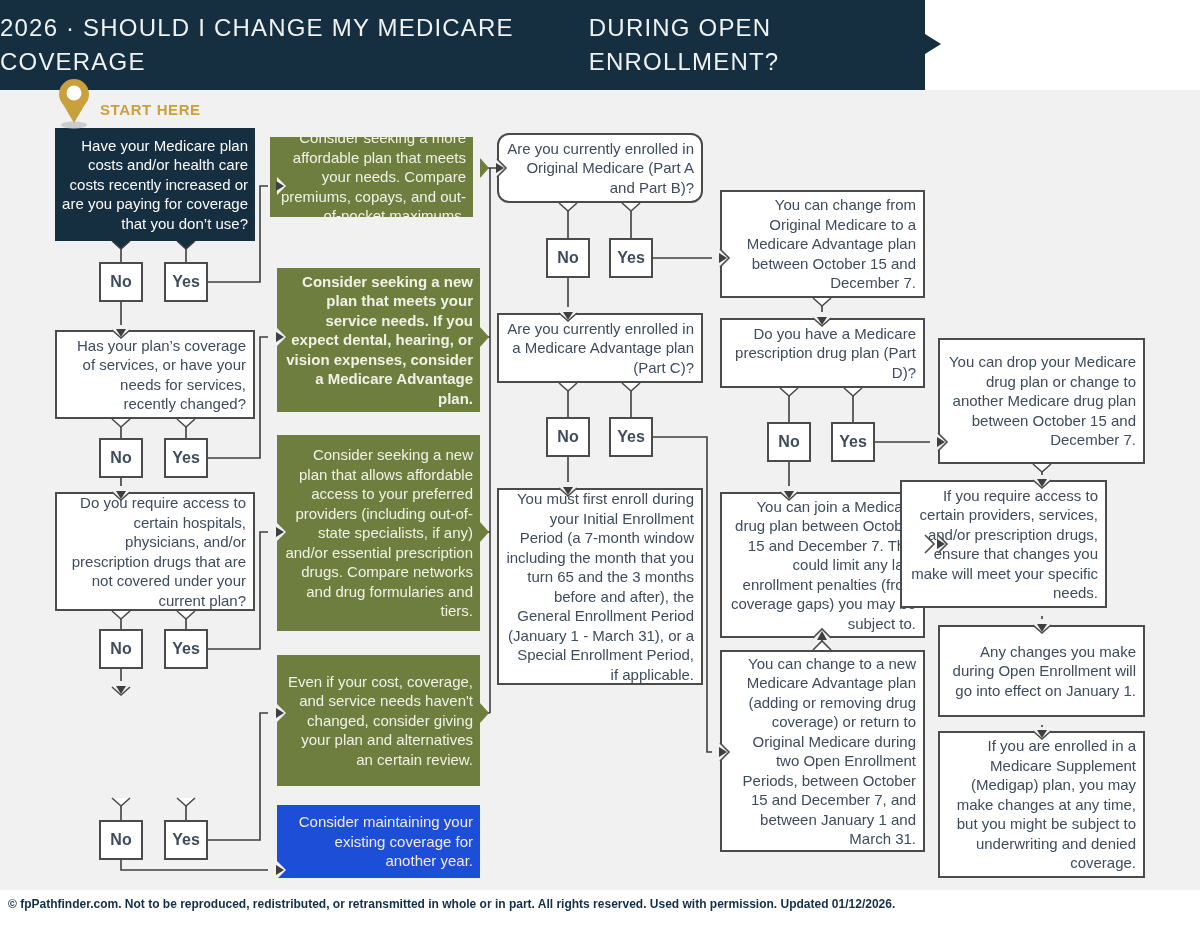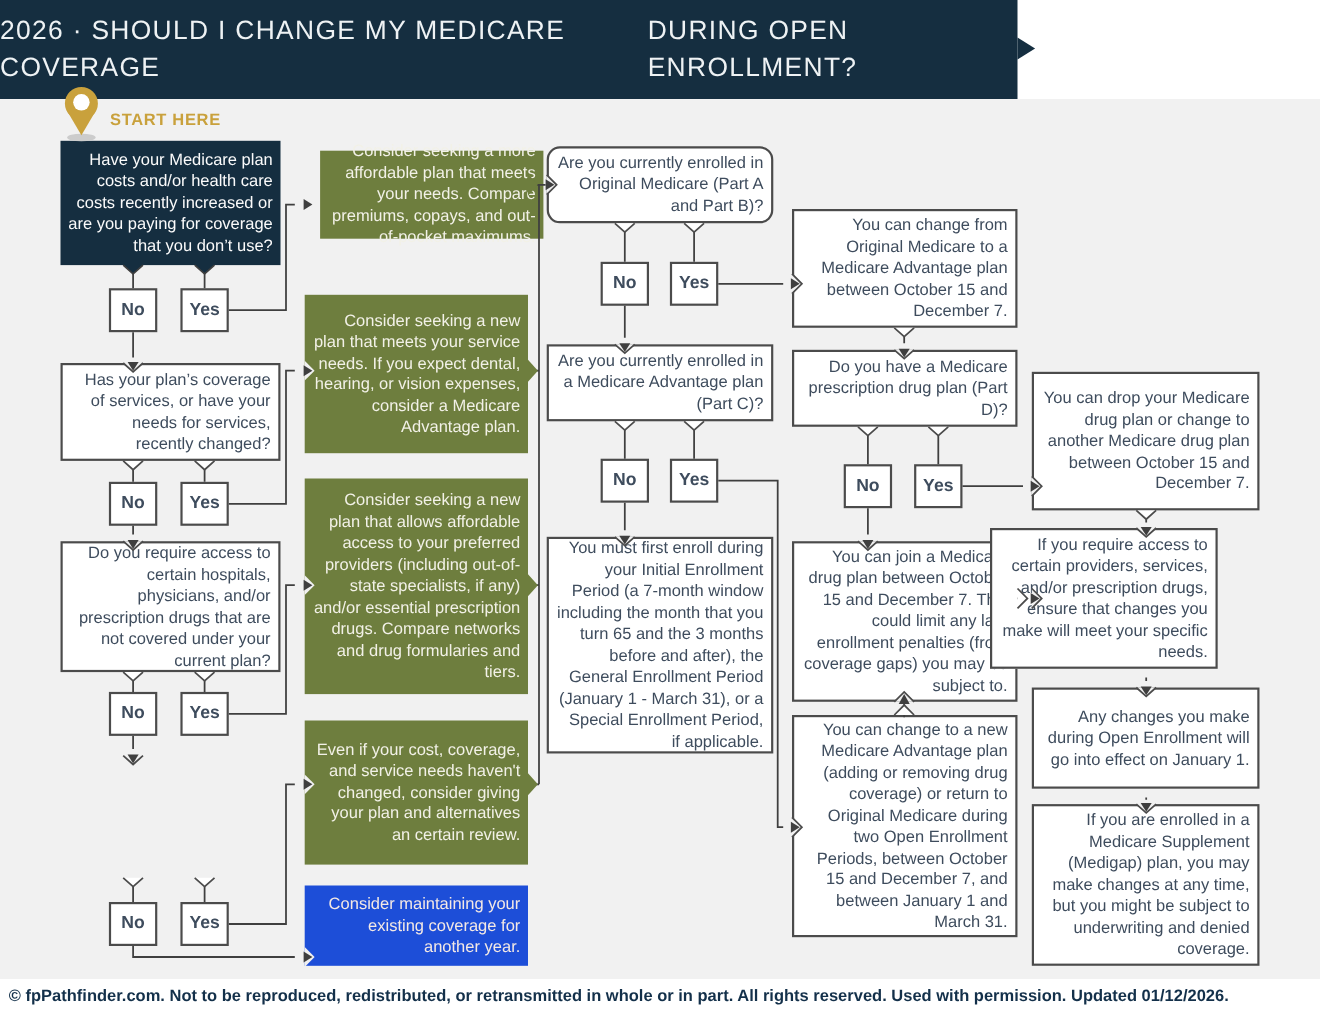--- a/index.html
+++ b/index.html
@@ -24,21 +24,21 @@
   }
   .q{background:#ffffff;border:2px solid #4b4b4b;}
   .navy{background:#152e40;color:#fbfbfb;}
   .green{background:#6e7e3e;color:#f2f1e7;}
   .red{background:#1d4ed8;color:#f4e9e4;}
   .nb{background:#ffffff;border:2px solid #4b4b4b;font-weight:bold;font-size:16px;color:#3e4c5d;padding:0;}
   .footer{
     position:absolute;left:0;top:890px;width:1200px;height:37px;background:#ffffff;z-index:1;
   }
   .footer span{
-    position:absolute;left:8px;top:7px;font-size:15px;font-weight:700;color:#13304a;letter-spacing:0px;
+    position:absolute;left:8px;top:7px;font-size:12px;font-weight:700;color:#13304a;letter-spacing:0px;
   }
   svg.overlay{position:absolute;left:0;top:0;z-index:3;pointer-events:none;}
 </style>
 </head>
 <body>
 
 <div id="canvas">
 
   <div class="bg"></div>
 
@@ -57,22 +57,22 @@
   <div class="box nb" style="left:99px;top:438px;width:44px;height:40px;">No</div>
   <div class="box nb" style="left:164px;top:438px;width:44px;height:40px;">Yes</div>
 
   <div class="box q" style="left:55px;top:492px;width:200px;height:119px;">Do you require access to certain hospitals, physicians, and/or prescription drugs that are not covered under your current plan?</div>
   <div class="box nb" style="left:99px;top:629px;width:44px;height:40px;">No</div>
   <div class="box nb" style="left:164px;top:629px;width:44px;height:40px;">Yes</div>
 
   <div class="box nb" style="left:99px;top:820px;width:44px;height:40px;">No</div>
   <div class="box nb" style="left:164px;top:820px;width:44px;height:40px;">Yes</div>
 
-  <div class="box green" style="left:291px;top:137px;width:203px;height:80px;">Consider seeking a more affordable plan that meets your needs. Compare premiums, copays, and out-of-pocket maximums.</div>
-  <div class="box green" style="left:277px;top:268px;width:203px;height:144px;">Consider seeking a new plan that meets your service needs. If you expect dental, hearing, or vision expenses, consider a Medicare Advantage plan.</div>
+  <div class="box green" style="left:270px;top:137px;width:203px;height:80px;">Consider seeking a more affordable plan that meets your needs. Compare premiums, copays, and out-of-pocket maximums.</div>
+  <div class="box green" style="left:277px;top:268px;width:203px;height:144px;font-weight:bold;">Consider seeking a new plan that meets your service needs. If you expect dental, hearing, or vision expenses, consider a Medicare Advantage plan.</div>
   <div class="box green" style="left:277px;top:435px;width:203px;height:196px;">Consider seeking a new plan that allows affordable access to your preferred providers (including out-of-state specialists, if any) and/or essential prescription drugs. Compare networks and drug formularies and tiers.</div>
   <div class="box green" style="left:277px;top:655px;width:203px;height:131px;">Even if your cost, coverage, and service needs haven't changed, consider giving your plan and alternatives an certain review.</div>
   <div class="box red" style="left:277px;top:805px;width:203px;height:73px;">Consider maintaining your existing coverage for another year.</div>
 
   <div class="box q" style="left:497px;top:133px;width:206px;height:70px;border-radius:12px;">Are you currently enrolled in Original Medicare (Part A and Part B)?</div>
   <div class="box nb" style="left:546px;top:238px;width:44px;height:40px;">No</div>
   <div class="box nb" style="left:609px;top:238px;width:44px;height:40px;">Yes</div>
 
   <div class="box q" style="left:497px;top:313px;width:206px;height:70px;">Are you currently enrolled in a Medicare Advantage plan (Part C)?</div>
   <div class="box nb" style="left:546px;top:417px;width:44px;height:40px;">No</div>

